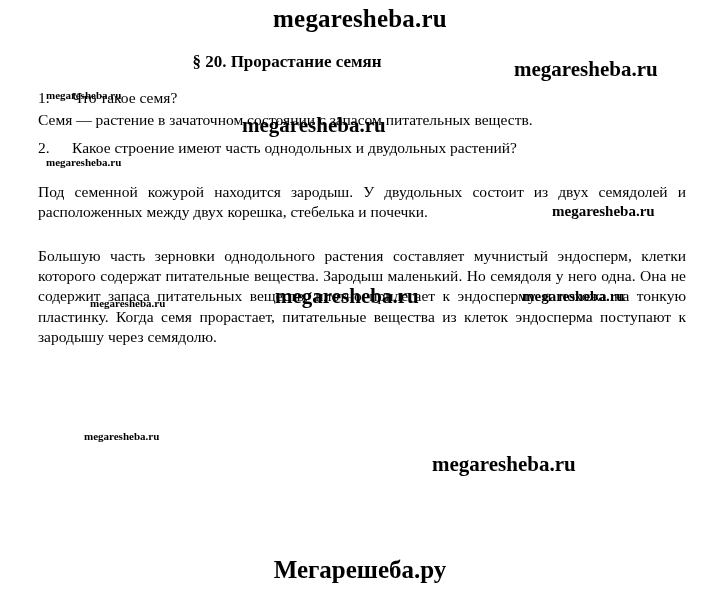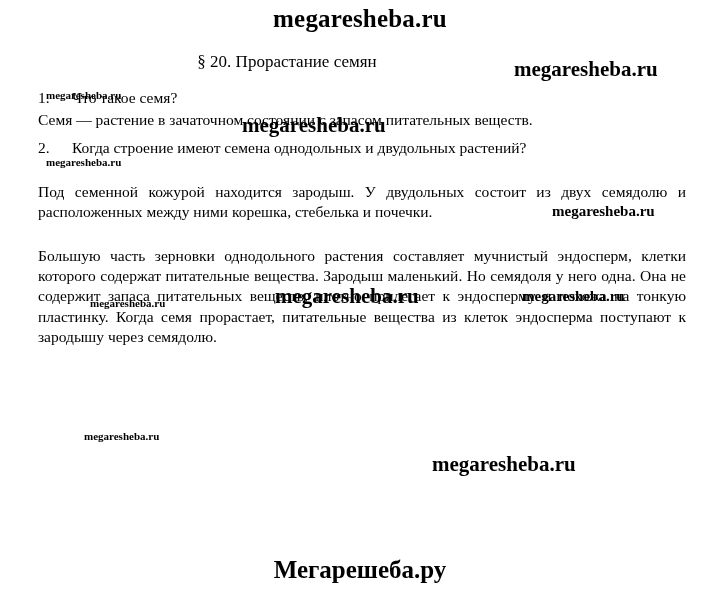--- a/index.html
+++ b/index.html
@@ -44,21 +44,21 @@
     color: #000;
   }
   .content {
     position: absolute;
     left: 38px;
     top: 52px;
     width: 648px;
   }
   .section-title {
     text-align: center;
-    font-weight: normal;
+    font-weight: bold;
     font-size: 17px;
     margin: 0 0 16px 0;
     padding-right: 150px;
   }
   .qa-head {
     font-weight: normal;
     font-size: 15.5px;
     margin: 0;
     line-height: 1.28;
   }
@@ -104,24 +104,24 @@
     <div class="section-title">§ 20. Прорастание семян</div>
 
     <div class="qa-head">
       <span class="num">1.</span><span>Что такое семя?</span>
     </div>
     <div class="para just-all">Семя — растение в зачаточном состоянии с запасом питательных веществ.</div>
 
     <div class="spacer-xs"></div>
 
     <div class="qa-head">
-      <span class="num">2.</span><span>Когда строение имеют семена однодольных и двудольных растений?</span>
+      <span class="num">2.</span><span>Какое строение имеют часть однодольных и двудольных растений?</span>
     </div>
     <div style="height:22px"></div>
-    <div class="para just-all">Под семенной кожурой находится зародыш. У двудольных состоит из двух семядолю и расположенных между ними корешка, стебелька и почечки.</div>
+    <div class="para just-all">Под семенной кожурой находится зародыш. У двудольных состоит из двух семядолей и расположенных между двух корешка, стебелька и почечки.</div>
     <div style="height:16px"></div>
     <div class="para just-all">Большую часть зерновки однодольного растения составляет мучнистый эндосперм, клетки которого содержат питательные вещества. Зародыш маленький. Но семядоля у него одна. Она не содержит запаса питательных веществ, плотно прилегает к эндосперму и похожа на тонкую пластинку. Когда семя прорастает, питательные вещества из клеток эндосперма поступают к зародышу через семядолю.</div>
 
     <div class="spacer-xs"></div>
 
 
   </div>
 
   <div class="site-footer">Мегарешеба.ру</div>
 

